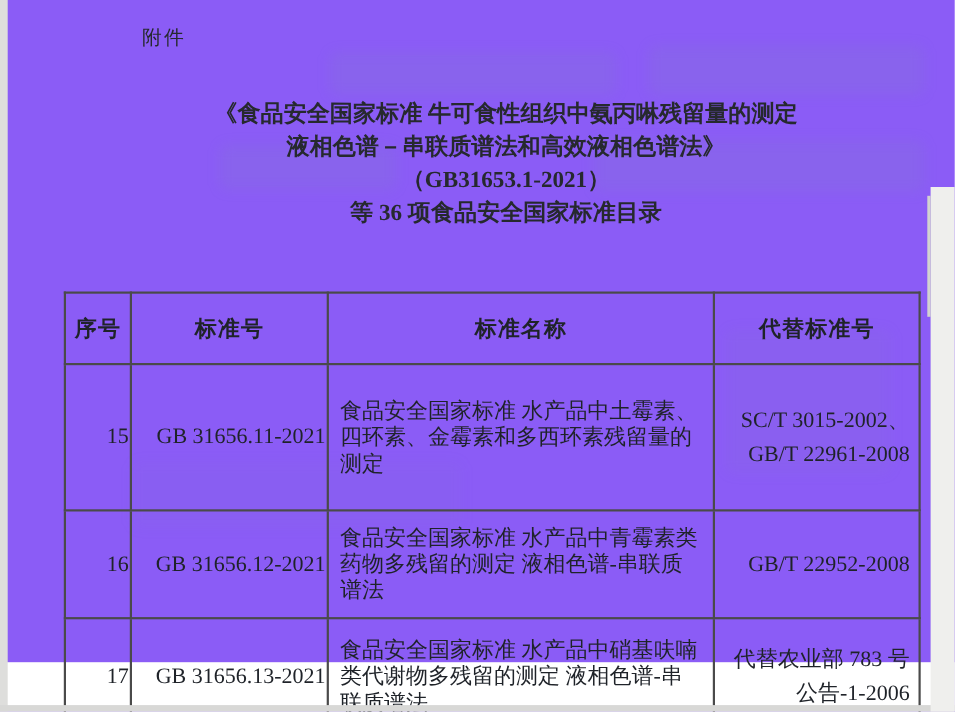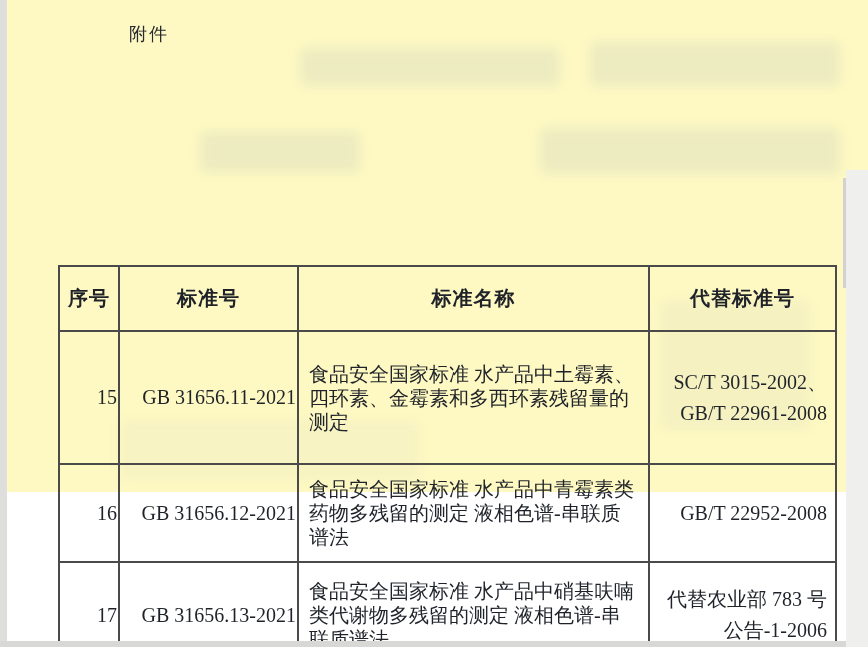--- a/index.html
+++ b/index.html
@@ -3,22 +3,22 @@
 <meta charset="utf-8">
 <style>
   html,body{margin:0;padding:0;}
   body{
     width:868px;height:647px;
     background:#ffffff;
     font-family:"Liberation Serif","DejaVu Serif",serif;
     overflow:hidden;
   }
   .page{
-    position:relative;width:868px;height:492px;
-    background:#fef9c3;
+    position:relative;width:868px;height:602px;
+    background:#8b5cf6;
     color:#26292e;
   }
   
   .edge-left{position:absolute;left:0;top:0;width:7px;height:647px;background:#dededc;}
   .edge-bottom{position:absolute;left:0;top:641px;width:868px;height:6px;background:#d8d8d6;}
   .edge-right{position:absolute;left:846px;top:170px;width:22px;height:477px;background:#efefed;}
   .edge-right-line{position:absolute;left:843px;top:178px;width:3px;height:110px;background:#d2d2d0;}
   
   .ghost{position:absolute;background:rgba(125,145,175,0.13);filter:blur(6px);border-radius:6px;}
   .ghost-1{left:300px;top:48px;width:260px;height:38px;}
@@ -66,20 +66,26 @@
 
   <div class="ghost ghost-1"></div>
   <div class="ghost ghost-2"></div>
   <div class="ghost ghost-3"></div>
   <div class="ghost ghost-4"></div>
   <div class="ghost ghost-5"></div>
   <div class="ghost ghost-6"></div>
 
   <div class="attachment">附件</div>
 
+  <div class="title">
+    <div class="tline">《食品安全国家标准  牛可食性组织中氨丙啉残留量的测定</div>
+    <div class="tline">液相色谱－串联质谱法和高效液相色谱法》</div>
+    <div class="tline">（GB31653.1-2021）</div>
+    <div class="tline">等 36 项食品安全国家标准目录</div>
+  </div>
 
   <table class="standards">
     <colgroup>
       <col style="width:60px">
       <col style="width:179px">
       <col style="width:351px">
       <col style="width:187px">
     </colgroup>
     <thead>
       <tr>

